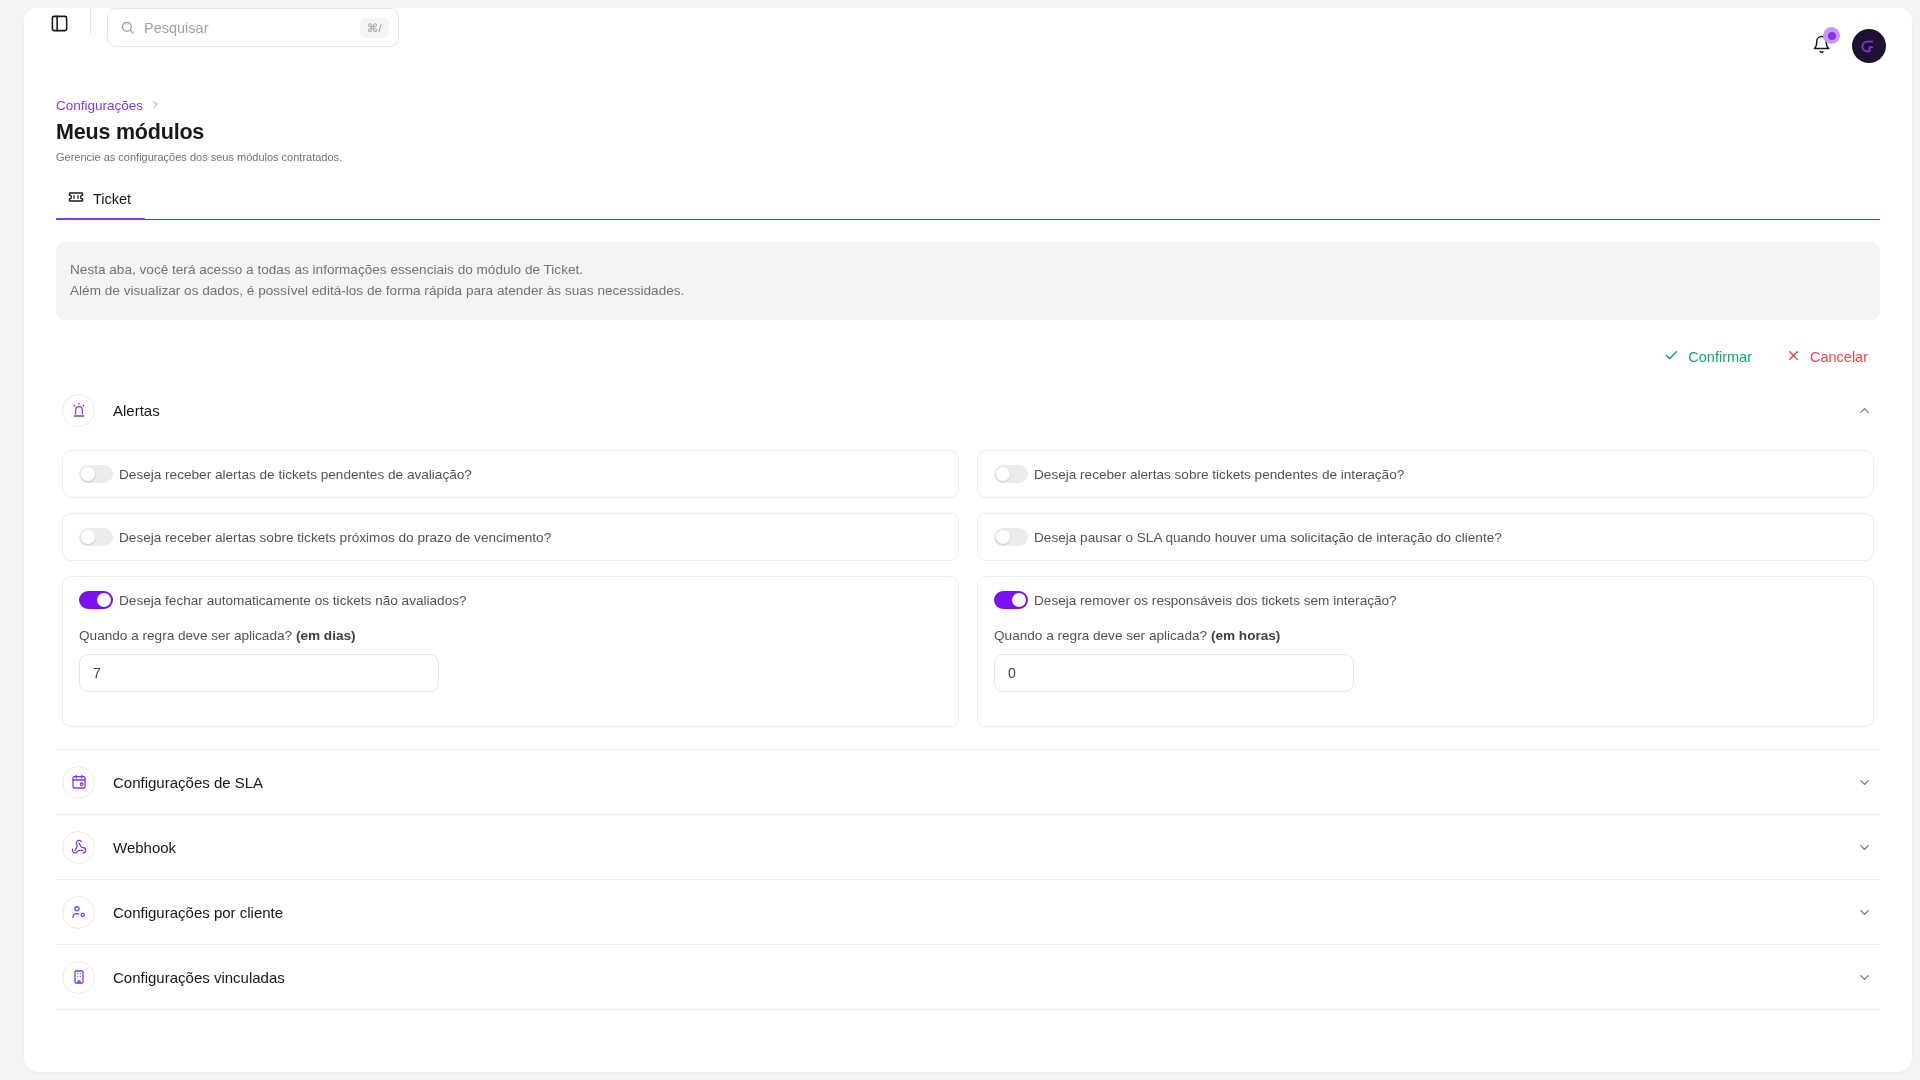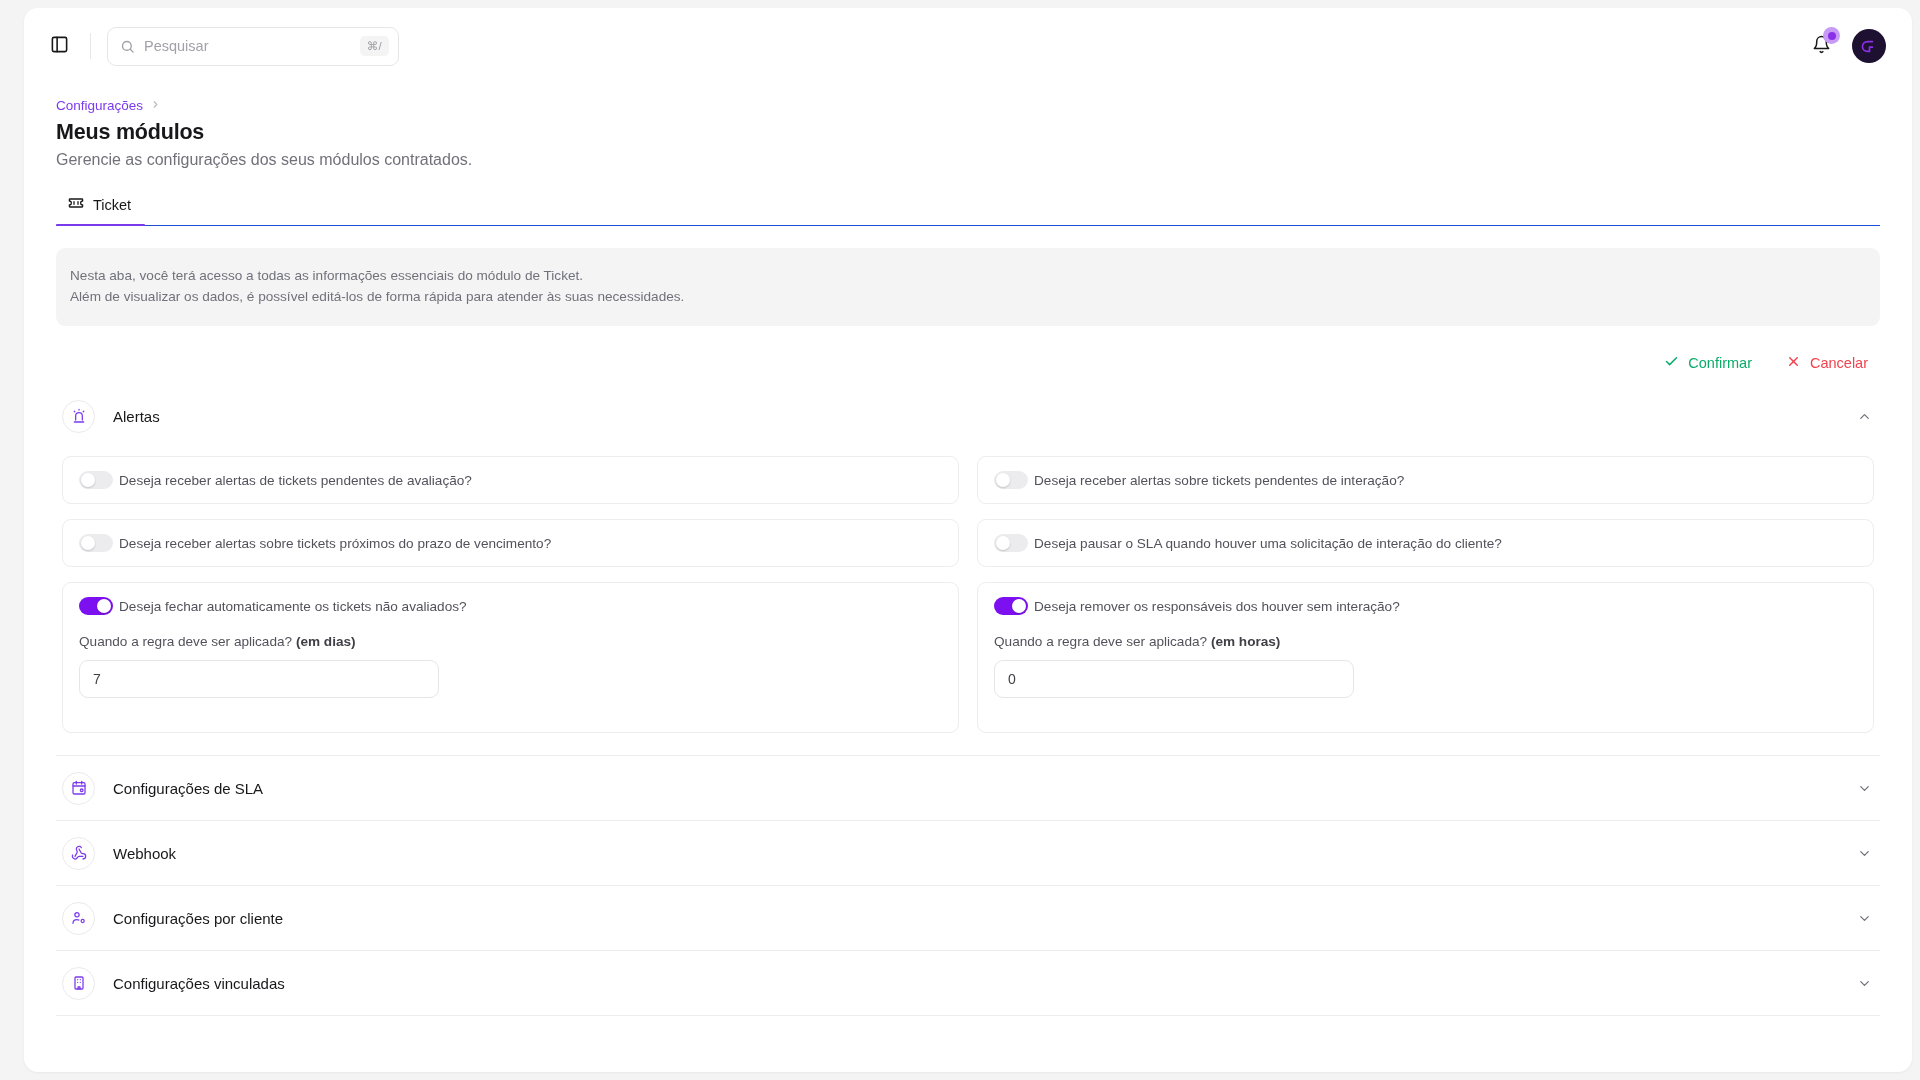--- a/index.html
+++ b/index.html
@@ -11,21 +11,21 @@
   }
   .app { width: 1920px; height: 1080px; background: #f4f4f5; padding: 6px 0 0 0; position: relative; }
   .shell {
     position: absolute; left: 24px; top: 8px; right: 8px; bottom: 8px;
     background: #ffffff; border-radius: 14px;
     box-shadow: 0 1px 3px rgba(0,0,0,0.05);
     overflow: hidden;
   }
 
   
-  .topbar { height: 76px; display: flex; align-items: center; padding: 0 26px 0 18px; position: relative; }
+  .topbar { height: 76px; display: flex; padding: 0 26px 0 18px; position: relative; }
   .sidebar-toggle {
     width: 34px; height: 34px; border-radius: 7px; display: flex; align-items: center; justify-content: center;
     cursor: pointer; background: transparent;
   }
   .vdivider { width: 1px; height: 26px; background: #e7e7ea; margin: 0 16px 0 14px; }
   .search-wrap {
     width: 292px; height: 39px; border: 1px solid #e6e6e9; border-radius: 9px;
     display: flex; align-items: center; padding: 0 9px 0 12px; background: #fff;
   }
   .search-icon { flex: 0 0 auto; margin-right: 9px; display: flex; }
@@ -49,21 +49,21 @@
     width: 34px; height: 34px; border-radius: 50%; background: #1d1030;
     display: flex; align-items: center; justify-content: center; cursor: pointer;
   }
 
   
   .page { padding: 0 32px; }
   .breadcrumb { display: flex; align-items: center; gap: 7px; margin-top: 14px; }
   .crumb-link { color: #7c3aed; font-size: 13.5px; cursor: pointer; }
   .crumb-sep { color: #b9b9c0; font-size: 12px; line-height: 1; }
   .page-title { font-size: 21.5px; font-weight: bold; color: #18181b; margin-top: 7px; letter-spacing: -.2px; }
-  .page-sub { font-size: 16px; color: #71717a; margin-top: 6px; }
+  .page-sub { font-size: 11px; color: #71717a; margin-top: 6px; }
 
   
   .tabs { margin-top: 26px; border-bottom: 1px solid #1d4ed8; display: flex; }
   .tab {
     display: flex; align-items: center; gap: 9px; padding: 0 14px 11px 12px;
     font-size: 14.5px; color: #18181b; cursor: pointer; position: relative;
   }
   .tab.active::after {
     content: ""; position: absolute; left: 0; right: 0; bottom: -1px; height: 2.5px; background: #7c3aed; border-radius: 2px;
   }
@@ -282,21 +282,21 @@
             <div class="field-label">
               <span>Quando a regra deve ser aplicada? </span><b>(em dias)</b>
             </div>
             <input class="field" type="text" value="7" style="">
           </div>
           <div class="cell tall">
             <div class="row">
               <span class="switch on">
                   <i></i>
                 </span>
-              <span class="row-label">Deseja remover os responsáveis dos houver sem interação?</span>
+              <span class="row-label">Deseja remover os responsáveis dos tickets sem interação?</span>
             </div>
             <div class="field-label">
               <span>Quando a regra deve ser aplicada? </span><b>(em horas)</b>
             </div>
             <input class="field" type="text" value="0" style="">
           </div>
         </div>
       </div>
 
       <div class="acc-divider"></div>

